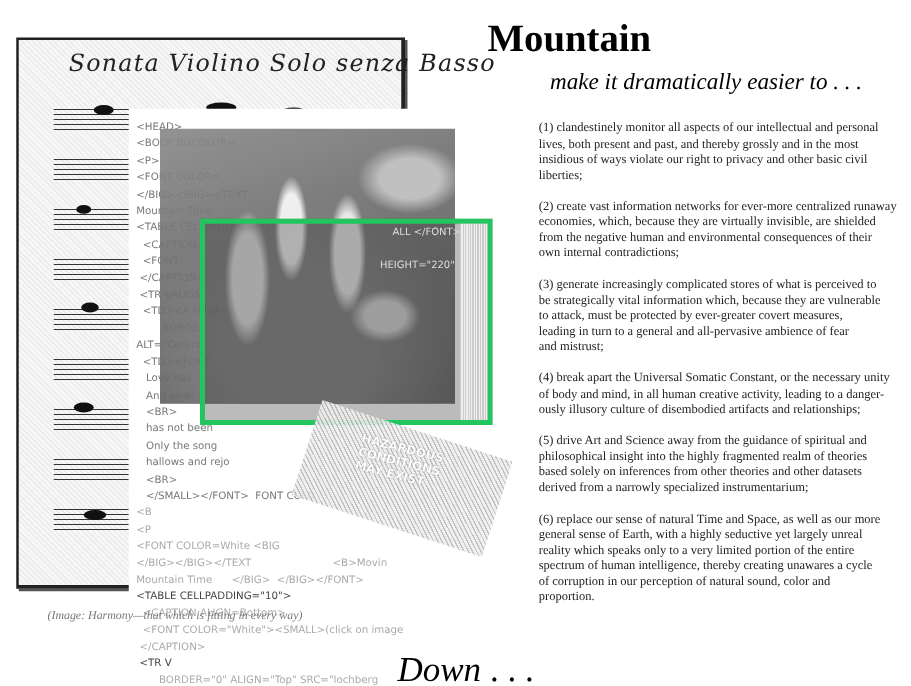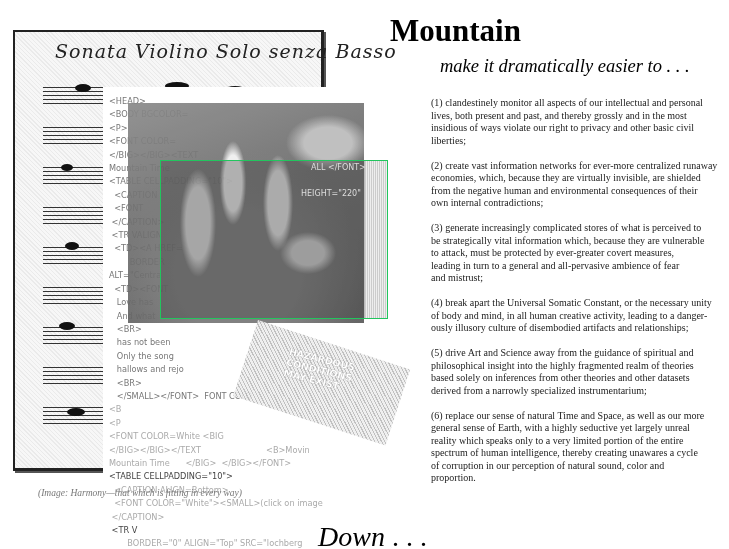--- a/index.html
+++ b/index.html
@@ -29,22 +29,22 @@
     .plant-photo { position: absolute; left: 128px; top: 103px; width: 236px; height: 220px;
       background:
         radial-gradient(ellipse 30px 90px at 70px 120px, #ddd 0 40%, transparent 60%),
         radial-gradient(ellipse 22px 70px at 105px 80px, #eee 0 40%, transparent 60%),
         radial-gradient(ellipse 25px 80px at 150px 100px, #e6e6e6 0 40%, transparent 60%),
         radial-gradient(ellipse 40px 30px at 180px 150px, #cfcfcf 0 40%, transparent 70%),
         radial-gradient(ellipse 60px 40px at 200px 40px, #bbb 0 40%, transparent 70%),
         radial-gradient(circle at 110px 170px, #777 0 30%, transparent 60%),
         linear-gradient(160deg, #8a8a8a 0%, #6b6b6b 45%, #5a5a5a 100%);
       opacity: 0.92; }
-    .photo-overlay { position: absolute; left: 160px; top: 160px; width: 226px; height: 157px;
-      border: 1px solid #22c55e; background: rgba(60,60,60,0.35); }
+    .photo-overlay { position: absolute; left: 160px; top: 175px; width: 226px; height: 157px;
+      border: 4px solid #22c55e; background: rgba(60,60,60,0.35); }
     .photo-overlay .strip { position: absolute; right: 0; top: 0; width: 22px; height: 100%;
       background: repeating-linear-gradient(90deg, #ccc 0 1px, #eee 1px 2px); }
     .overlay-text { position: absolute; font-family: "DejaVu Sans", sans-serif; font-size: 8px;
       color: #ddd; white-space: nowrap; }
 
     .hazard-sign { position: absolute; left: 258px; top: 320px; width: 160px; height: 80px;
       transform: rotate(18deg); transform-origin: left top;
       background: repeating-linear-gradient(45deg, #bbb 0 1px, #eee 1px 3px); opacity: 0.9; }
     .hazard-text { position: absolute; left: 40px; top: 12px; font-family: "DejaVu Sans", sans-serif;
       font-weight: bold; font-size: 9.5px; line-height: 11px; color: #fff; text-shadow: 0 0 1px #666;

